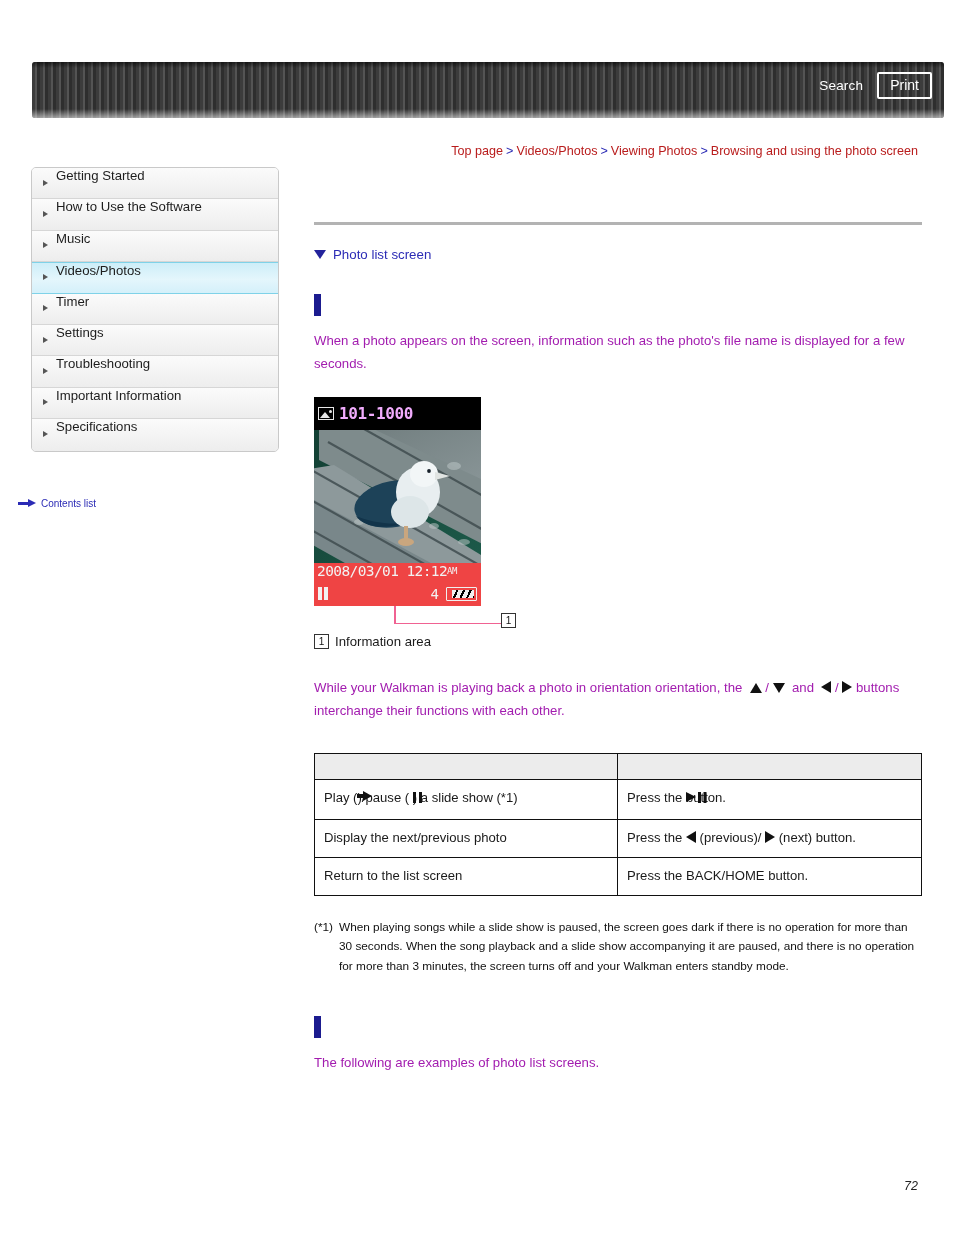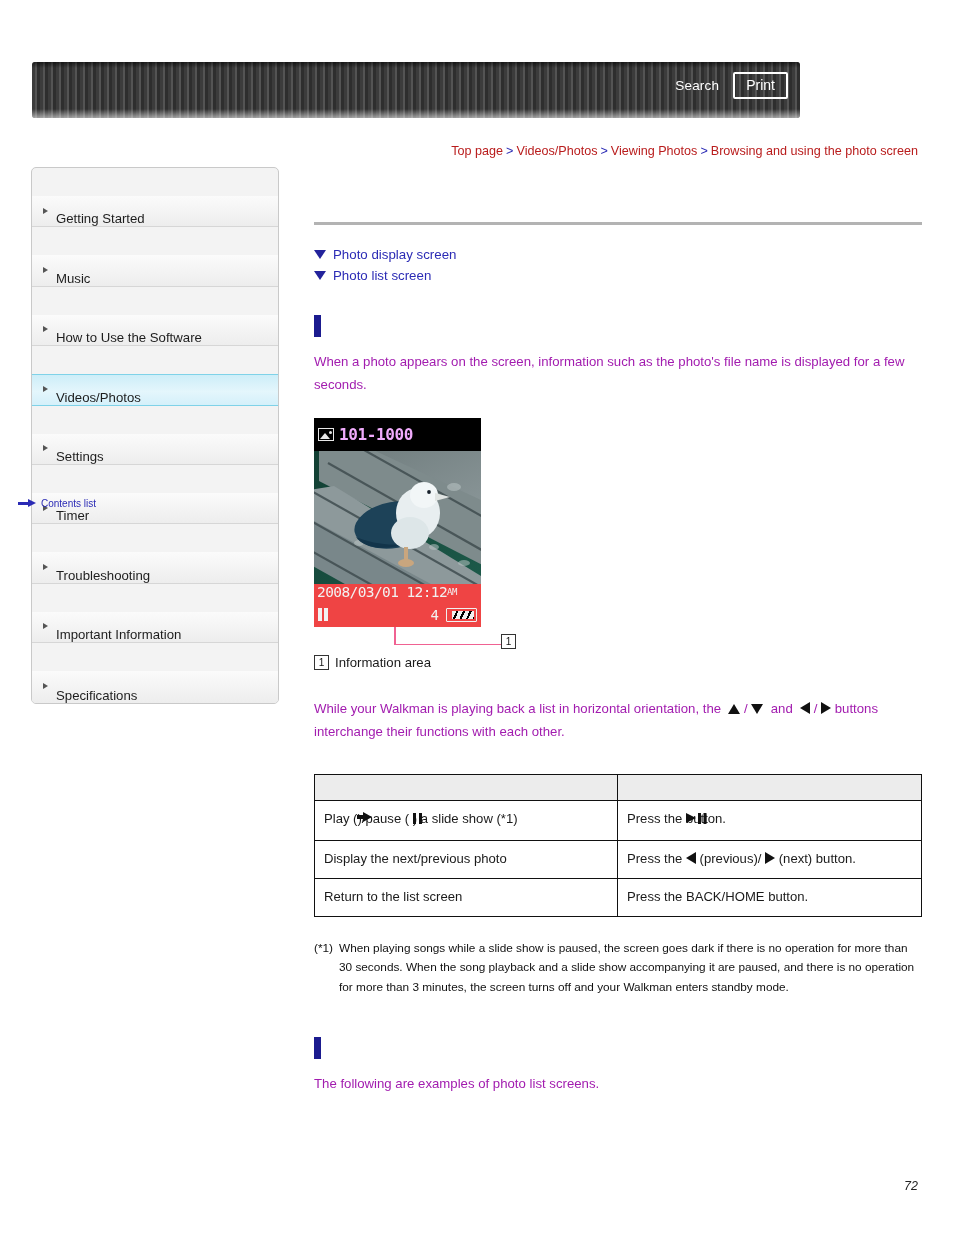--- a/index.html
+++ b/index.html
@@ -14,21 +14,21 @@
     font-family: "Liberation Sans", sans-serif;
     font-size: 13px;
     color: #1a1a1a;
     overflow: hidden;
   }
 
   
   .header-banner {
     position: absolute;
     left: 32px; top: 62px;
-    width: 768px; height: 56px;
+    width: 912px; height: 56px;
     background:
       repeating-linear-gradient(to right,
         #3c3c3c 0px, #3c3c3c 3px,
         #545454 3px, #545454 5px,
         #2e2e2e 5px, #2e2e2e 8px),
       #3c3c3c;
     border-radius: 3px;
     overflow: hidden;
   }
   .header-banner::after{
@@ -86,28 +86,27 @@
     left: 31px; top: 167px;
     width: 248px;
     background: #f3f3f3;
     border: 1px solid #c9c9c9;
     border-radius: 5px;
     overflow: hidden;
   }
   .sidebar-item {
     position: relative;
     height: 31.4px;
-    display: flex; align-items: flex-end;
+    display: flex; align-items: flex-start;
     padding-left: 24px;
     border-bottom: 1px solid #d6d6d6;
     font-size: 13.2px;
     color: #1d1d1d;
     background: linear-gradient(to bottom, #fbfbfb 0%, #ededed 100%);
     cursor: pointer;
-    margin-top: 28px;
   }
   .sidebar-item:last-child { border-bottom: none; }
   .sidebar-item.active {
     background: linear-gradient(to bottom, #cdeef8 0%, #e4f6fc 55%, #d4f0fa 100%);
     border-top: 1px solid #7fd2e8;
     border-bottom: 1px solid #7fd2e8;
   }
   .bullet-arrow {
     position: absolute;
     left: 11px; top: 50%;
@@ -435,37 +434,37 @@
   <a>Top page</a><span class="sep">&gt;</span><a>Videos/Photos</a><span class="sep">&gt;</span><a>Viewing Photos</a><span class="sep">&gt;</span><a>Browsing and using the photo screen</a>
 </div>
 
 <div class="sidebar">
   <div class="sidebar-item">
     <span class="bullet-arrow"></span>
     <span>Getting Started</span>
   </div>
   <div class="sidebar-item">
     <span class="bullet-arrow"></span>
+    <span>How to Use the Software</span>
+  </div>
+  <div class="sidebar-item">
+    <span class="bullet-arrow"></span>
     <span>Music</span>
   </div>
-  <div class="sidebar-item">
-    <span class="bullet-arrow"></span>
-    <span>How to Use the Software</span>
-  </div>
   <div class="sidebar-item active">
     <span class="bullet-arrow"></span>
     <span>Videos/Photos</span>
   </div>
   <div class="sidebar-item">
     <span class="bullet-arrow"></span>
+    <span>Timer</span>
+  </div>
+  <div class="sidebar-item">
+    <span class="bullet-arrow"></span>
     <span>Settings</span>
-  </div>
-  <div class="sidebar-item">
-    <span class="bullet-arrow"></span>
-    <span>Timer</span>
   </div>
   <div class="sidebar-item">
     <span class="bullet-arrow"></span>
     <span>Troubleshooting</span>
   </div>
   <div class="sidebar-item">
     <span class="bullet-arrow"></span>
     <span>Important Information</span>
   </div>
   <div class="sidebar-item">
@@ -478,24 +477,20 @@
   <a class="contents-list-link">
     <span class="arrow-right-icon"></span>
     <span>Contents list</span>
   </a>
 </div>
 
 <div class="content">
 
   <div class="rule"></div>
 
-  <a class="anchor-link">
-    <span class="tri-down-icon"></span>
-    <span>Photo display screen</span>
-  </a>
   <a class="anchor-link">
     <span class="tri-down-icon"></span>
     <span>Photo list screen</span>
   </a>
 
   <div class="section-head">
     <span class="section-bar"></span>
     <span class="section-title"></span>
   </div>
 
@@ -579,21 +574,21 @@
     </div>
     <div class="callout-num">1</div>
   </div>
 
   <div class="caption-row">
     <span class="caption-num">1</span>
     <span>Information area</span>
   </div>
 
   <p class="para" style="margin-top:28px;">
-    <span>While your Walkman is playing back a list in horizontal orientation, the</span>
+    <span>While your Walkman is playing back a photo in orientation orientation, the</span>
     &nbsp;<span class="gl tri-up"></span>
     / <span class="gl tri-down2"></span>&nbsp;
     <span>and</span>&nbsp;
     <span class="gl tri-left"></span>
     / <span class="gl tri-right"></span>
     <span>buttons interchange their functions with each other.</span>
   </p>
 
   <table class="op-table">
     <thead>

